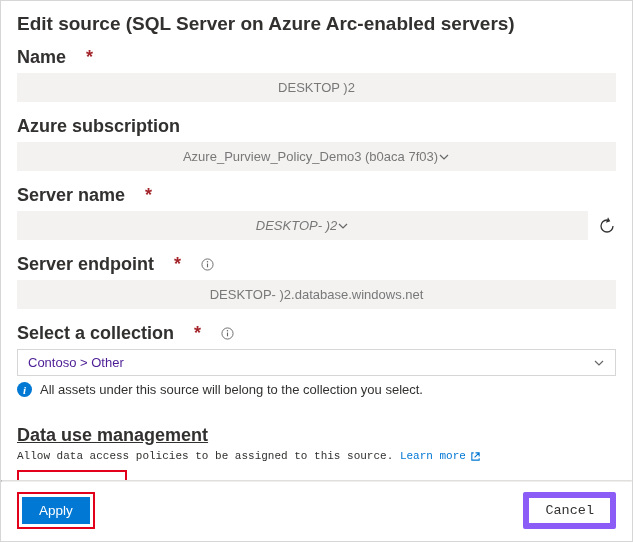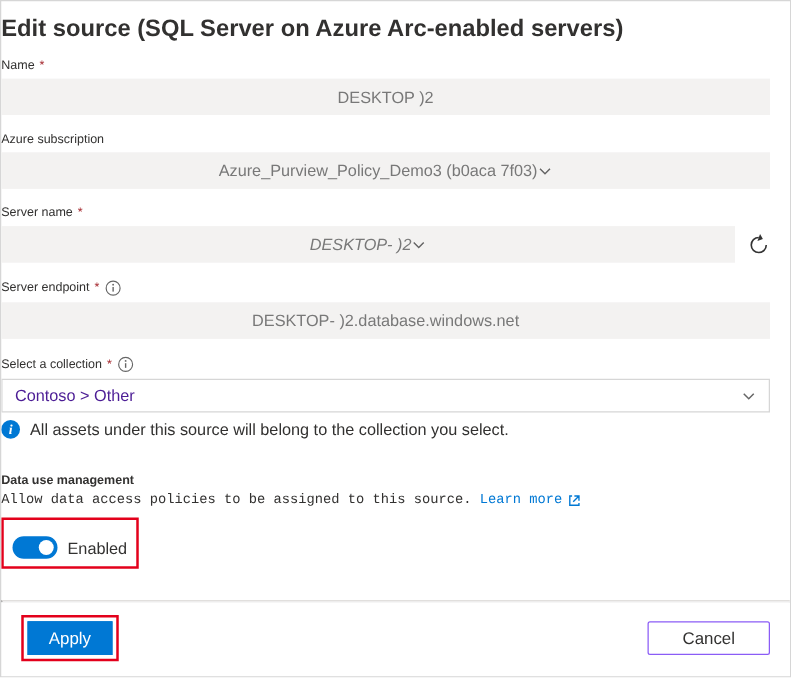--- a/index.html
+++ b/index.html
@@ -14,37 +14,38 @@
   .panel {
     width: 633px;
     height: 542px;
     border: 1px solid #d6d6d6;
     position: relative;
     display: flex;
     flex-direction: column;
     background: #ffffff;
   }
   .content {
-    padding: 8px 16px 10px 0;
+    padding: 8px 16px 10px 16px;
     flex: 1;
     overflow: hidden;
   }
   .title {
     font-size: 19px;
     font-weight: 600;
     color: #323130;
     margin: 4px 0 12px 0;
   }
   .field-label {
-    font-size: 10px;
+    font-size: 18px;
     color: #323130;
     margin-bottom: 5px;
     display: flex;
     align-items: center;
-    gap: 4px;
+    gap: 20px;
+    font-weight: bold;
   }
   .req { color: #a4262c; }
   .field-box {
     background: #f3f2f1;
     color: #787878;
     font-size: 13px;
     padding: 6px 10px;
     border: 1px solid #f3f2f1;
     position: relative;
     display: flex;
@@ -93,23 +94,24 @@
     align-items: center;
     justify-content: center;
     color: #fff;
     font-size: 11px;
     font-weight: bold;
     font-family: Georgia, serif;
     font-style: italic;
   }
   .section-head {
     font-weight: 600;
-    font-size: 10px;
+    font-size: 18px;
     margin-top: 28px;
     margin-bottom: 4px;
+    text-decoration: underline;
   }
   .dum-desc {
     font-size: 11px;
     color: #323130;
     font-family: Liberation Mono, monospace;
   }
   .learn-link {
     color: #0078d4;
     cursor: pointer;
     display: inline-flex;
@@ -157,26 +159,27 @@
     color: #fff;
     border: 1px solid #0078d4;
     padding: 5px 16px;
     font-size: 13.5px;
     cursor: pointer;
     min-width: 64px;
   }
   .btn-secondary {
     background: #fff;
     color: #323130;
-    border: 1px solid #8b5cf6;
+    border: 6px solid #8b5cf6;
     border-radius: 2px;
-    padding: 5px 27px;
+    padding: 5px 16px;
     font-size: 13.5px;
     cursor: pointer;
     min-width: 70px;
+    font-family: Liberation Mono, monospace;
   }
   .footer-spacer { flex: 1; }
   svg { display: block; }
   .ext-link-icon { width:11px; height:11px; }
 </style>
 </head>
 <body>
 
 <div class="panel">
   <div class="content">

